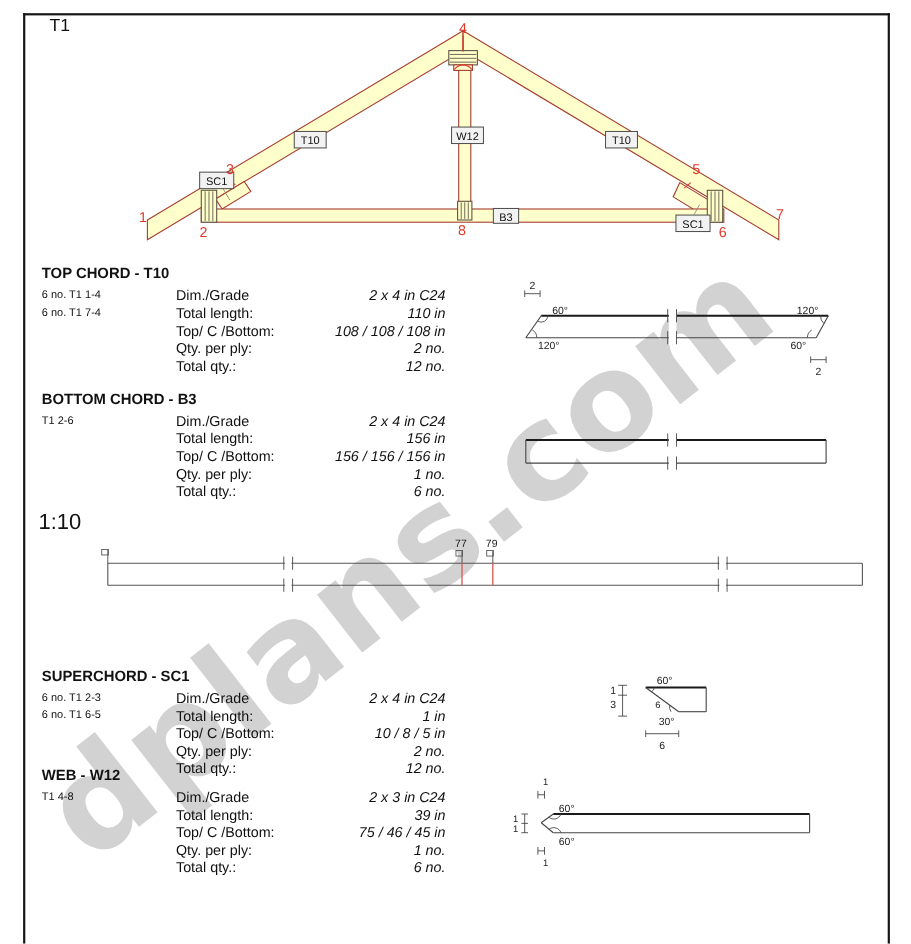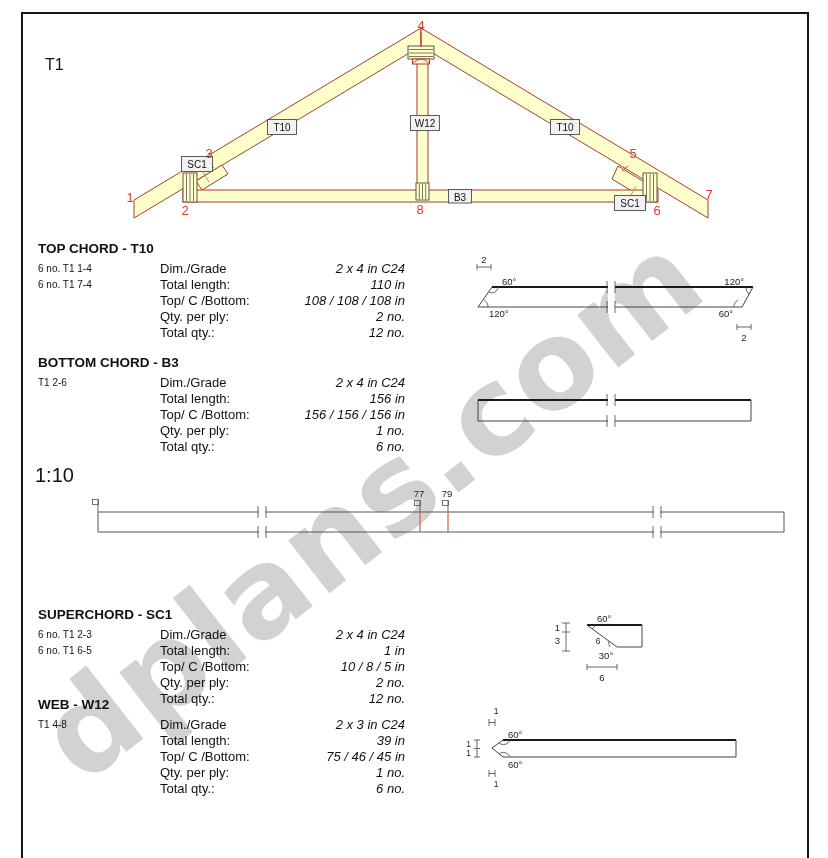--- a/index.html
+++ b/index.html
@@ -5,21 +5,21 @@
   html,body{margin:0;padding:0;background:#fff;}
   .page{position:relative;width:828px;height:858px;background:#fff;overflow:hidden;
         font-family:"Liberation Sans",sans-serif;color:#111;}
   .watermark{position:absolute;left:100px;top:668px;z-index:0;
              font-family:"DejaVu Sans",sans-serif;font-weight:bold;font-size:122px;
              color:#d2d2d2;white-space:nowrap;transform:rotate(-38deg);
              transform-origin:left bottom;letter-spacing:1px;line-height:1.15;}
   .frame{position:absolute;left:21px;top:12px;width:784px;height:870px;z-index:1;
          border-top:2px solid #151515;border-left:2px solid #151515;border-right:2px solid #151515;}
   svg.draw{position:absolute;left:0;top:0;z-index:2;pointer-events:none;}
-  .sheet-label{position:absolute;left:45px;top:15px;font-size:16px;z-index:3;margin-top:41px;}
+  .sheet-label{position:absolute;left:45px;top:15px;font-size:16px;z-index:3;}
   .scale-label{position:absolute;left:35px;top:464px;font-size:20px;z-index:3;}
   .spec{position:absolute;left:38px;width:380px;z-index:3;}
   .spec-title{font-size:13.5px;font-weight:bold;white-space:nowrap;}
   .refs{position:absolute;left:0;top:20px;}
   .ref{font-size:10px;line-height:16px;white-space:nowrap;}
   .rows{position:absolute;left:122px;top:20px;width:245px;}
   .row{display:flex;justify-content:space-between;font-size:13px;line-height:16px;}
   .row .lbl{white-space:nowrap;}
   .row .val{white-space:nowrap;text-align:right;font-style:italic;}
   

